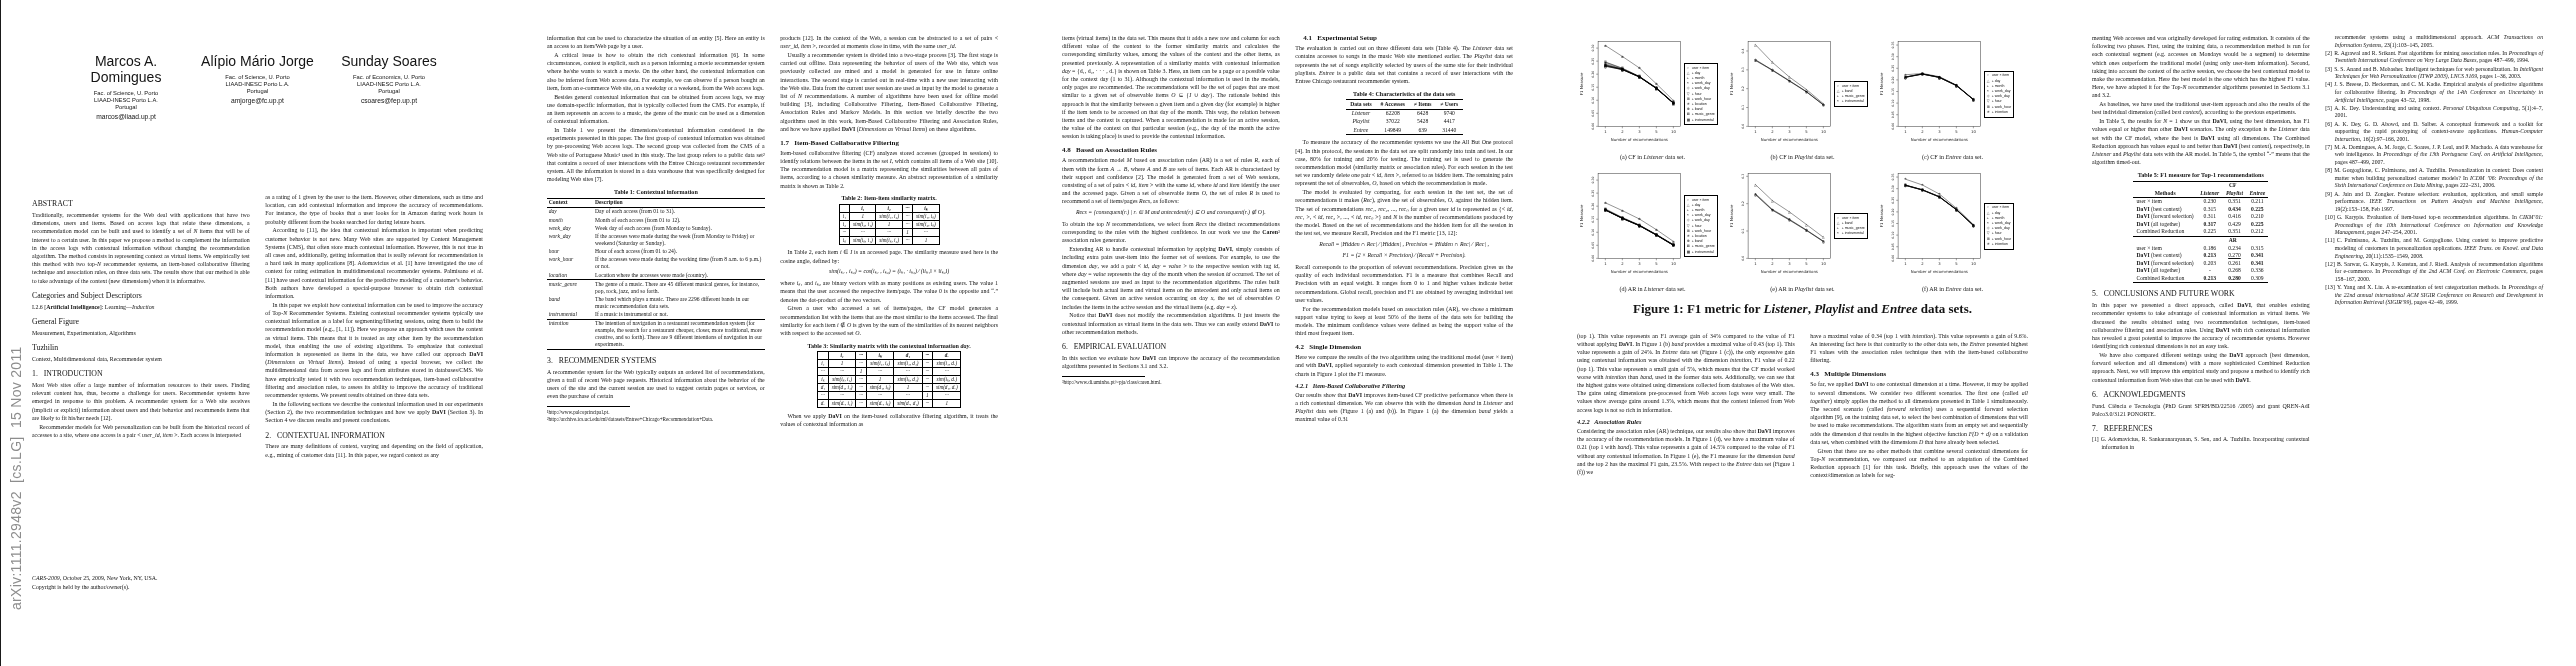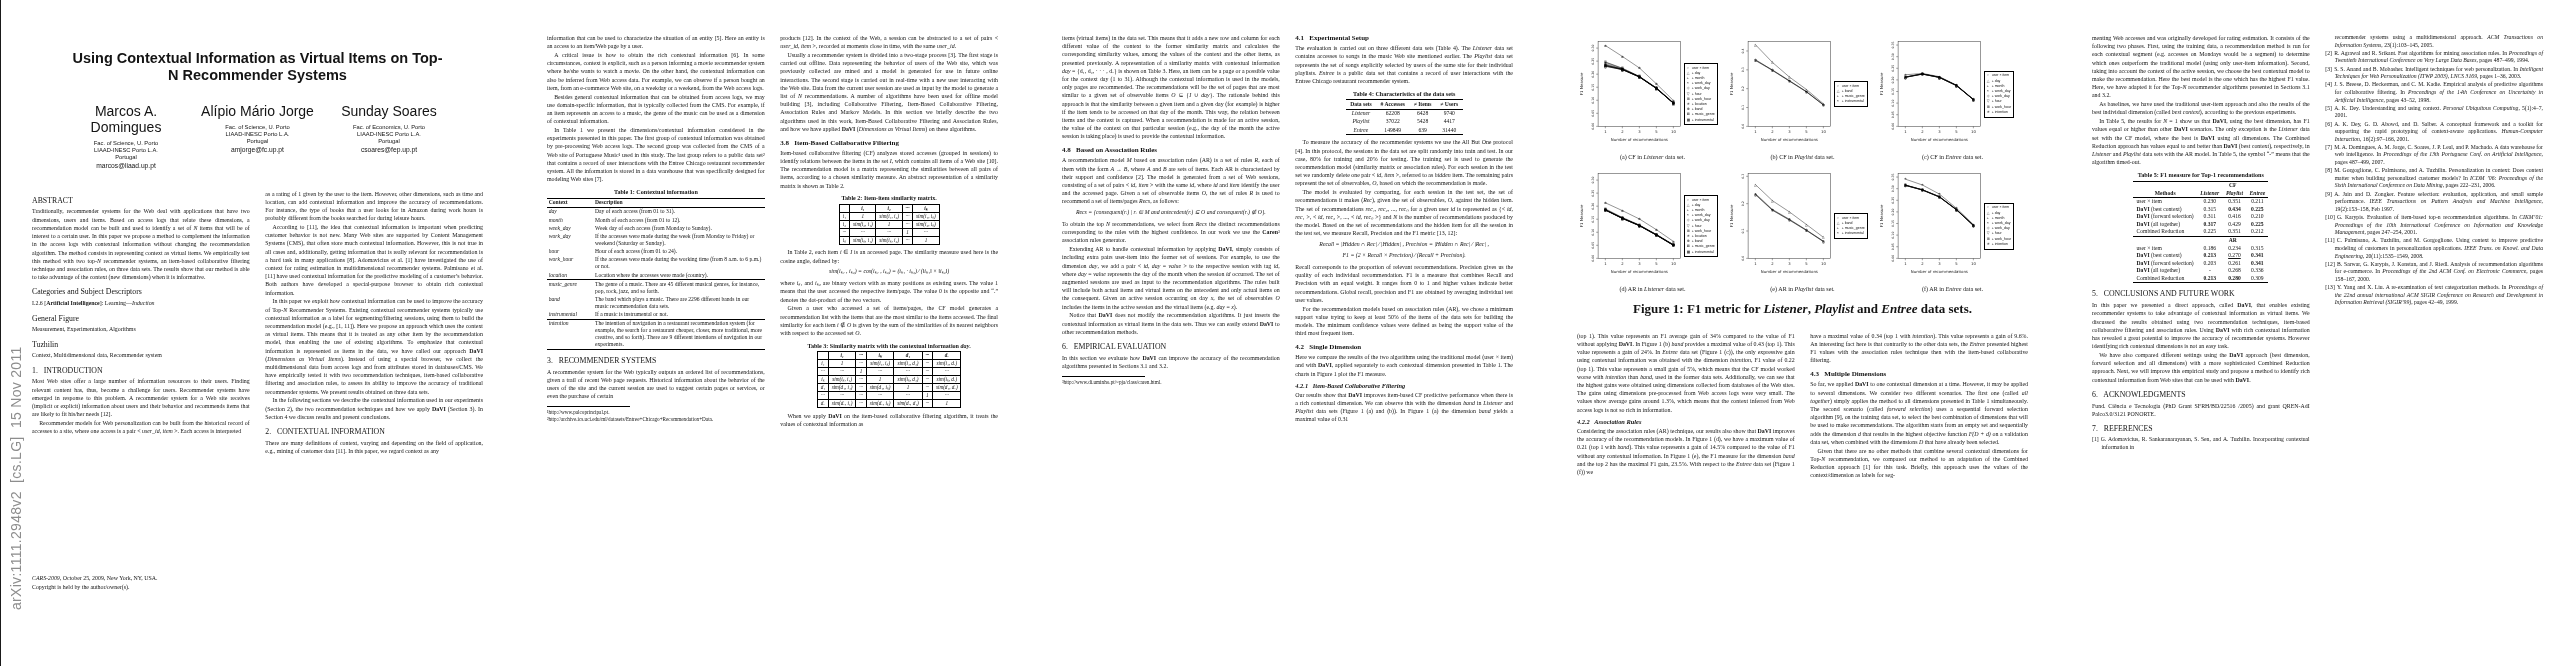--- a/index.html
+++ b/index.html
@@ -69,21 +69,20 @@
   .ref-cont{font-size:5.7px;line-height:7.6px;text-align:justify;padding-left:9.4px;margin-bottom:0.6px;}
 </style>
 </head>
 <body>
 
 <div class="sheet">
 
   <section class="page">
     <div class="arxiv">arXiv:1111.2948v2  [cs.LG]  15 Nov 2011</div>
     <div class="p1-head">
-      <h1>Using Contextual Information as Virtual Items on Top-N Recommender Systems</h1>
       <div class="authors">
           <div class="auth">
             <div class="an">Marcos A. Domingues</div>
             <div class="al">Fac. of Science, U. Porto</div>
             <div class="al">LIAAD-INESC Porto L.A.</div>
             <div class="al">Portugal</div>
             <div class="ae">marcos@liaad.up.pt</div>
           </div>
           <div class="auth">
             <div class="an">Alípio Mário Jorge</div>
@@ -198,21 +197,21 @@
         <p class="np">A recommender system for the Web typically outputs an ordered list of recommendations, given a trail of recent Web page requests. Historical information about the behavior of the users of the site and the current session are used to suggest certain pages or services, or even the purchase of certain</p>
         <div class="fnblock">
           <div class="fnrule"></div>
           <p class="fn np">¹http://www.palcoprincipal.pt.</p>
           <p class="fn np">²http://archive.ics.uci.edu/ml/datasets/Entree+Chicago+Recommendation+Data.</p>
         </div>
       </div>
       <div class="col">
         <p class="np">products [12]. In the context of the Web, a session can be abstracted to a set of pairs &lt; <i>user_id</i>, <i>item</i> &gt;, recorded at moments close in time, with the same <i>user_id</i>.</p>
         <p>Usually a recommender system is divided into a two-stage process [3]. The first stage is carried out offline. Data representing the behavior of users of the Web site, which was previously collected are mined and a model is generated for use in future online interactions. The second stage is carried out in real-time with a new user interacting with the Web site. Data from the current user session are used as input by the model to generate a list of <i>N</i> recommendations. A number of algorithms have been used for offline model building [3], including Collaborative Filtering, Item-Based Collaborative Filtering, Association Rules and Markov Models. In this section we briefly describe the two algorithms used in this work, Item-Based Collaborative Filtering and Association Rules, and how we have applied <b>DaVI</b> (<i>Dimensions as Virtual Items</i>) on these algorithms.</p>
-        <h3 class="ssec">3.8   Item-Based Collaborative Filtering</h3>
+        <h3 class="ssec">1.7   Item-Based Collaborative Filtering</h3>
         <p class="np">Item-based collaborative filtering (CF) analyzes stored accesses (grouped in sessions) to identify relations between the items in the set <i>I</i>, which contains all items of a Web site [10]. The recommendation model is a matrix representing the similarities between all pairs of items, according to a chosen similarity measure. An abstract representation of a similarity matrix is shown as Table 2.</p>
         <div class="tcap">Table 2: Item-item similarity matrix.</div>
         <div>
             <table class="tb t2">
               <thead>
                 <tr>
                   <th></th>
                   <th>i₁</th>
                   <th>i₂</th>
                   <th>···</th>
@@ -343,21 +342,21 @@
         <p>Extending AR to handle contextual information by applying <b>DaVI</b>, simply consists of including extra pairs user-item into the former set of sessions. For example, to use the dimension <i>day</i>, we add a pair &lt; <i>id</i>, <i>day</i> = <i>value</i> &gt; to the respective session with tag <i>id</i>, where <i>day</i> = <i>value</i> represents the day of the month when the session <i>id</i> occurred. The set of augmented sessions are used as input to the recommendation algorithms. The rules built will include both actual items and virtual items on the antecedent and only actual items on the consequent. Given an active session occurring on day <i>x</i>, the set of observables <i>O</i> includes the items in the active session and the virtual items (e.g. <i>day</i> = <i>x</i>).</p>
         <p>Notice that <b>DaVI</b> does not modify the recommendation algorithms. It just inserts the contextual information as virtual items in the data sets. Thus we can easily extend <b>DaVI</b> to other recommendation methods.</p>
         <h2 class="sec">6.   EMPIRICAL EVALUATION</h2>
         <p class="np">In this section we evaluate how <b>DaVI</b> can improve the accuracy of the recommendation algorithms presented in Sections 3.1 and 3.2.</p>
         <div class="fnblock">
           <div class="fnrule"></div>
           <p class="fn np">³http://www.di.uminho.pt/~pja/class/caren.html.</p>
         </div>
       </div>
       <div class="col">
-        <h3 class="ssec" style="margin-top:0;">4.1   Experimental Setup</h3>
+        <h3 class="ssec" style="margin-top:0;margin-left:8px;">4.1   Experimental Setup</h3>
         <p class="np">The evaluation is carried out on three different data sets (Table 4). The <i>Listener</i> data set contains accesses to songs in the music Web site mentioned earlier. The <i>Playlist</i> data set represents the set of songs explicitly selected by users of the same site for their individual playlists. <i>Entree</i> is a public data set that contains a record of user interactions with the Entree Chicago restaurant recommender system.</p>
         <div class="tcap">Table 4: Characteristics of the data sets</div>
         <div>
             <table class="tb t4">
               <thead>
                 <tr>
                   <th>Data sets</th>
                   <th># Accesses</th>
                   <th>≠ Items</th>
                   <th>≠ Users</th>

